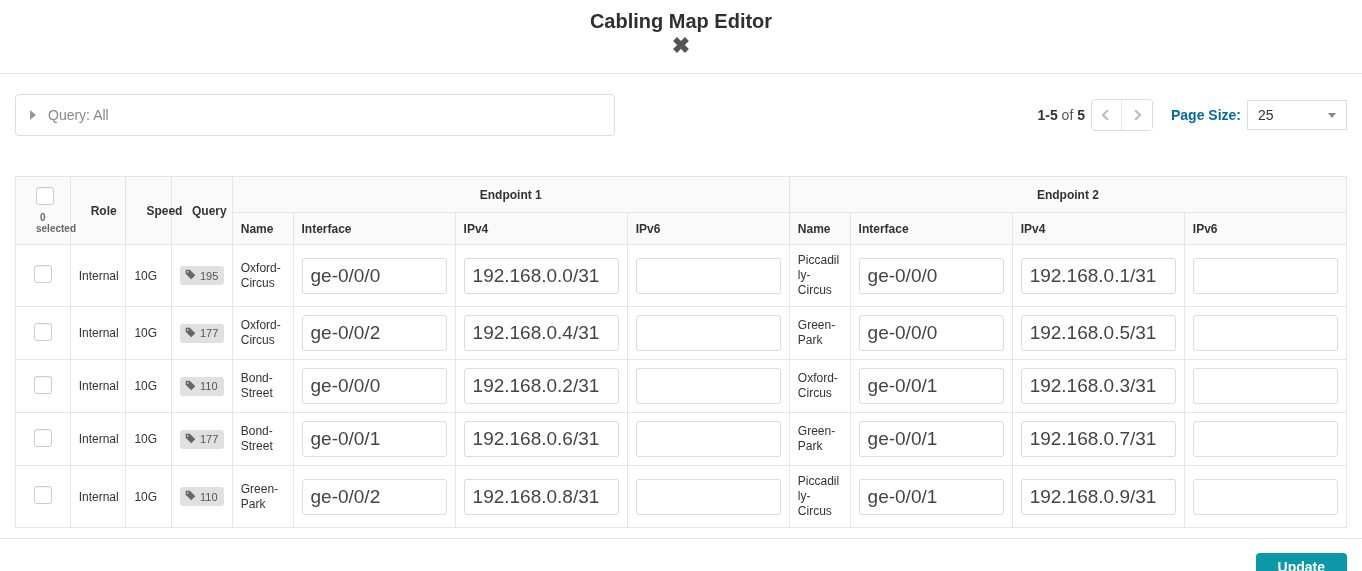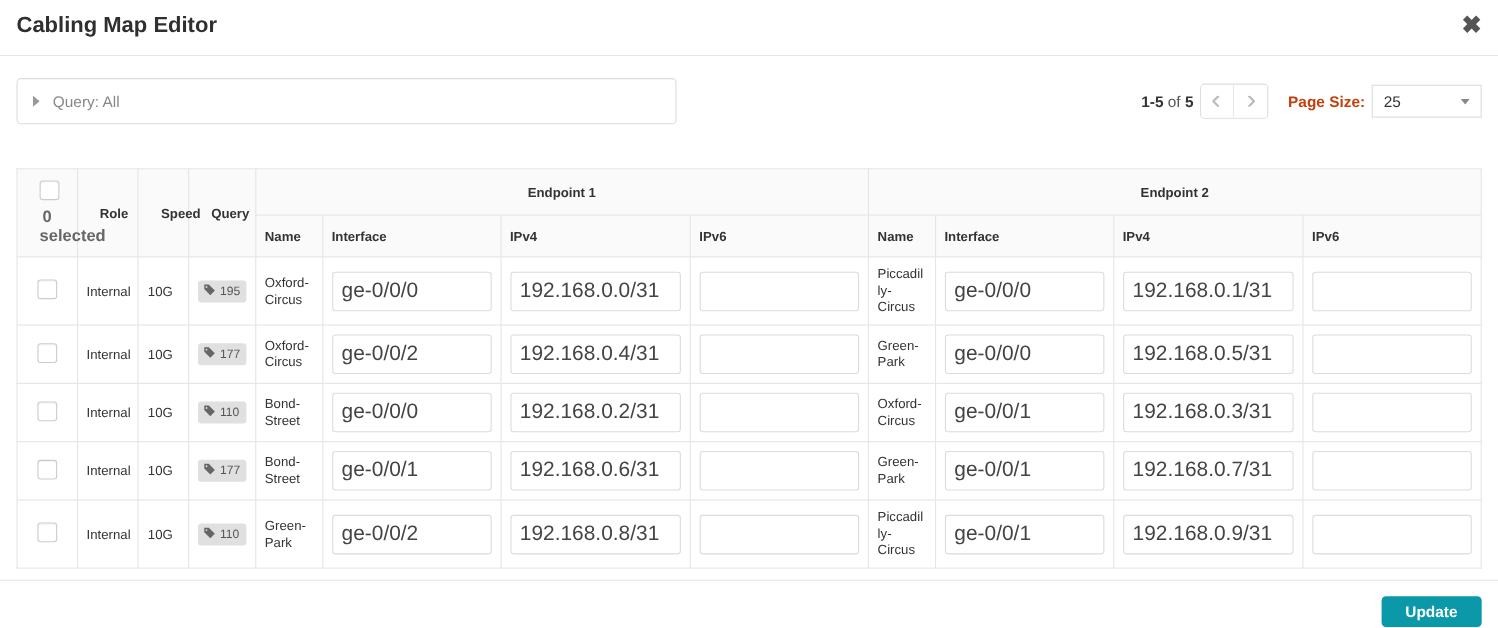--- a/index.html
+++ b/index.html
@@ -10,20 +10,21 @@
     color: #333;
     background: #fff;
     width: 1362px;
   }
   .header {
     padding: 10px 15px 14px 15px;
     border-bottom: 1px solid #e5e5e5;
     display: flex;
     justify-content: space-between;
     align-items: center;
+    flex-direction: column;
   }
   .header h1 {
     font-size: 20px;
     font-weight: 700;
     margin: 0;
     color: #2f2f2f;
   }
   .close-x {
     font-size: 22px;
     color: #555;
@@ -66,21 +67,21 @@
   .pager button {
     background: #fff;
     border: none;
     width: 30px; height: 30px;
     cursor: pointer;
     color: #bbb;
     font-size: 14px;
     display: flex; align-items: center; justify-content: center;
   }
   .pager button:first-child { border-right: 1px solid #e5e5e5; }
-  .page-size-label { font-size: 14px; font-weight: 700; color: #c2410c; margin: 0 6px 0 18px; }
+  .page-size-label { font-size: 14px; font-weight: 700; color: #0369a1; margin: 0 6px 0 18px; }
   .select-wrap {
     border: 1px solid #dcdcdc;
     border-radius: 0;
     padding: 6px 10px;
     min-width: 100px;
     display: flex;
     justify-content: space-between;
     align-items: center;
     cursor: pointer;
     font-size: 14px;
@@ -114,21 +115,21 @@
   thead tr.group th.left { text-align: left; }
   .col-check { width: 54px; text-align: center; }
   .col-role  { width: 55px; }
   .col-speed { width: 45px; }
   .col-tags  { width: 60px; }
   .col-name  { width: 60px; }
   .col-if    { width: 160px; }
   .col-ip4   { width: 170px; }
   .col-ip6   { width: 160px; }
 
-  .sel-count { font-size: 15px; color: #666; margin-top: 4px; display: block; }
+  .sel-count { font-size: 10px; color: #666; margin-top: 4px; display: block; }
 
   .chk {
     width: 18px; height: 18px;
     border: 1px solid #ccc;
     border-radius: 3px;
     background: #fff;
     display: inline-block;
     box-shadow: inset 0 1px 1px rgba(0,0,0,0.05);
     cursor: pointer;
   }

